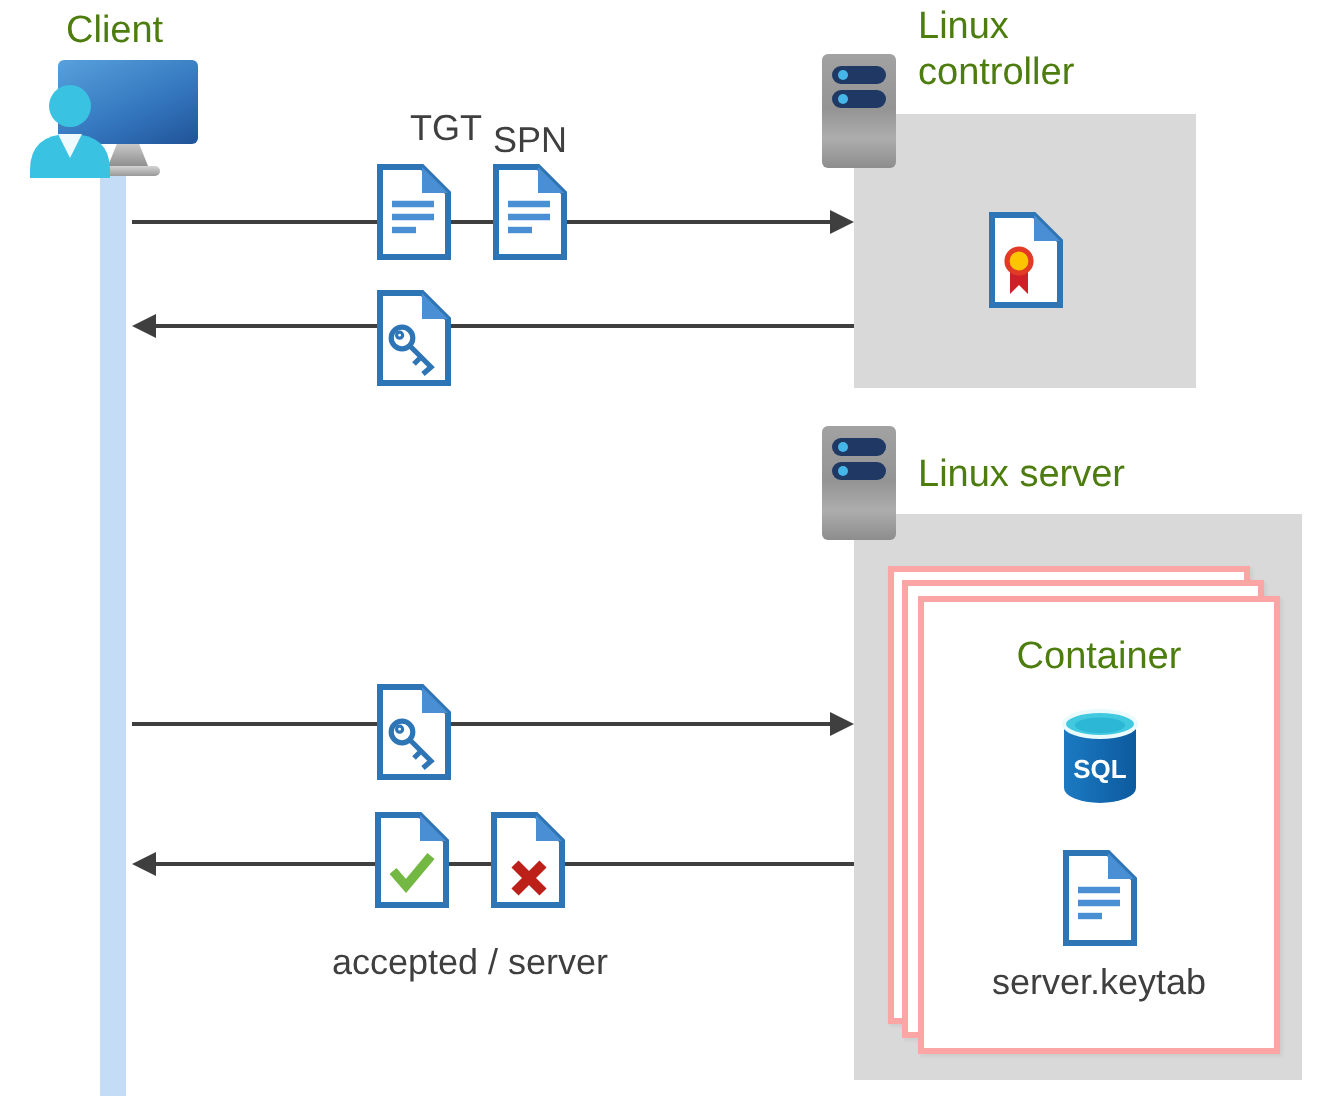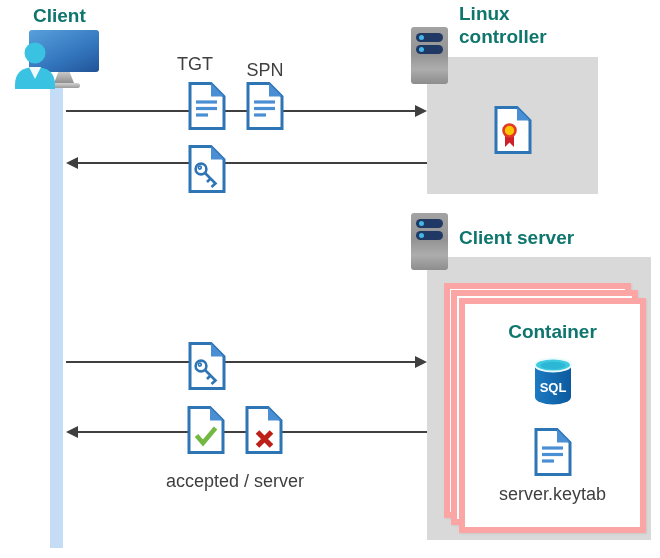--- a/index.html
+++ b/index.html
@@ -1,26 +1,26 @@
 <!DOCTYPE html>
 <html><head>
 <meta charset="utf-8">
 <style>
   html,body{margin:0;padding:0;background:#fff;}
   .stage{position:relative;width:660px;height:558px;background:#ffffff;
          font-family:"Liberation Sans",sans-serif;overflow:hidden;}
   .abs{position:absolute;}
-  .title{font-weight:bold;font-size:19px;color:#0f766e;line-height:23px;}
+  .title{font-weight:normal;font-size:19px;color:#4d7c0f;line-height:23px;}
   .label{font-size:18px;color:#3f3f3f;}
   .center{text-align:center;}
   .line{height:2px;background:#3f3f3f;}
   .head-r{width:0;height:0;border-top:6px solid transparent;border-bottom:6px solid transparent;border-left:12px solid #3f3f3f;}
   .head-l{width:0;height:0;border-top:6px solid transparent;border-bottom:6px solid transparent;border-right:12px solid #3f3f3f;}
   .gray-box{background:#d9d9d9;}
-  .card{background:#ffffff;border:6px solid #fca5a5;box-shadow:1px 1px 2px rgba(0,0,0,0.07);}
+  .card{background:#ffffff;border:3px solid #fca5a5;box-shadow:1px 1px 2px rgba(0,0,0,0.07);}
   .server-icon{width:37px;height:57px;border-radius:3px;
     background:linear-gradient(180deg,#a2a2a2 0%,#949494 48%,#adadad 74%,#8d8d8d 100%);}
   .server-bar{position:absolute;left:5px;width:27px;height:9px;border-radius:4.5px;background:#1f3864;}
   .server-dot{position:absolute;left:3px;top:2px;width:5px;height:5px;border-radius:50%;background:#45b6e8;}
   .lifeline{background:#c5dcf6;}
   .monitor{background:linear-gradient(155deg,#58a1dc 0%,#3375bd 60%,#215397 100%);border-radius:3px;}
   .mon-stand{background:linear-gradient(180deg,#c8c8c8,#8f8f8f);
     clip-path:polygon(22% 0,78% 0,100% 100%,0 100%);}
   .mon-base{background:linear-gradient(180deg,#d3d3d3,#9a9a9a);border-radius:3px;}
 </style>
@@ -42,21 +42,21 @@
       <polygon points="16,26 28,26 22,38" fill="#eefafd"></polygon>
       <circle cx="22" cy="12" r="10.5" fill="#3ac2e2"></circle>
     </svg>
   </div>
 
   <div>
     <div class="abs line" style="left:66px;top:110px;width:349px;"></div>
     <div class="abs head-r" style="left:415px;top:105px;"></div>
   </div>
 
-  <div class="abs label center" style="left:172px;top:54px;width:46px;">TGT</div>
+  <div class="abs label center" style="left:200px;top:54px;width:46px;">TGT</div>
   <div class="abs label center" style="left:242px;top:60px;width:46px;">SPN</div>
 
   <svg class="abs" style="left:188px;top:82px;" width="38" height="48" viewBox="0 0 38 48">
     <path d="M2 1.5 H23 L36 14.5 V46.5 H2 Z" fill="#ffffff" stroke="#2e75b6" stroke-width="3"></path>
     <polygon points="23,1.5 36,14.5 23,14.5" fill="#4a8fd4"></polygon>
     <g stroke="#4a8fd4" stroke-width="3.2">
       <line x1="8" y1="20" x2="29" y2="20"></line>
         <line x1="8" y1="26.5" x2="29" y2="26.5"></line>
       <line x1="8" y1="33" x2="20" y2="33"></line>
     </g>
@@ -100,21 +100,21 @@
       </div>
   </div>
 
   <svg class="abs" style="left:494px;top:106px;" width="38" height="48" viewBox="0 0 38 48">
     <path d="M2 1.5 H23 L36 14.5 V46.5 H2 Z" fill="#ffffff" stroke="#2e75b6" stroke-width="3"></path>
     <polygon points="23,1.5 36,14.5 23,14.5" fill="#4a8fd4"></polygon>
     <path d="M11 27 L11 41 L15.5 36.5 L20 41 L20 27 Z" fill="#cf2027"></path>
     <circle cx="15.5" cy="24.5" r="6" fill="#fdc500" stroke="#e23a24" stroke-width="2.6"></circle>
   </svg>
 
-  <div class="abs title" style="left:459px;top:226px;width:160px;">Client server</div>
+  <div class="abs title" style="left:459px;top:226px;width:160px;">Linux server</div>
 
   <div class="abs gray-box" style="left:427px;top:257px;width:224px;height:283px;"></div>
 
   <div class="abs server-icon" style="left:411px;top:213px;">
     <div class="server-bar" style="top:6px;">
       <div class="server-dot"></div>
       </div>
     <div class="server-bar" style="top:18px;">
       <div class="server-dot"></div>
       </div>

